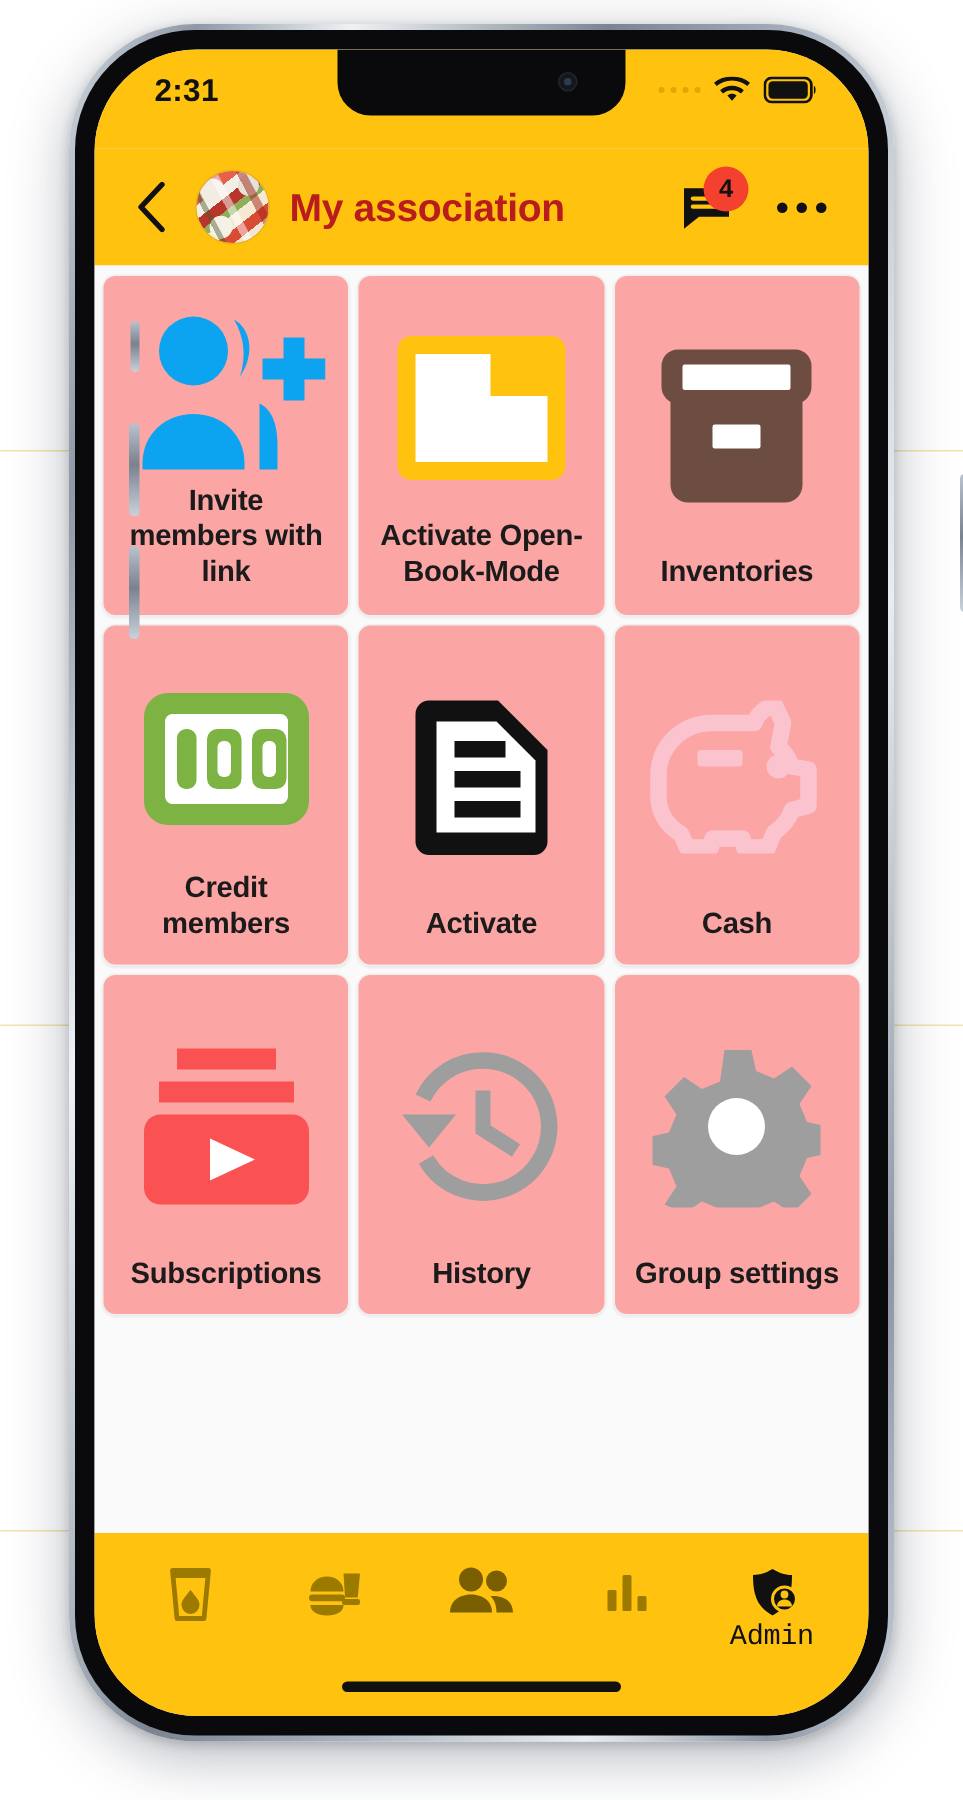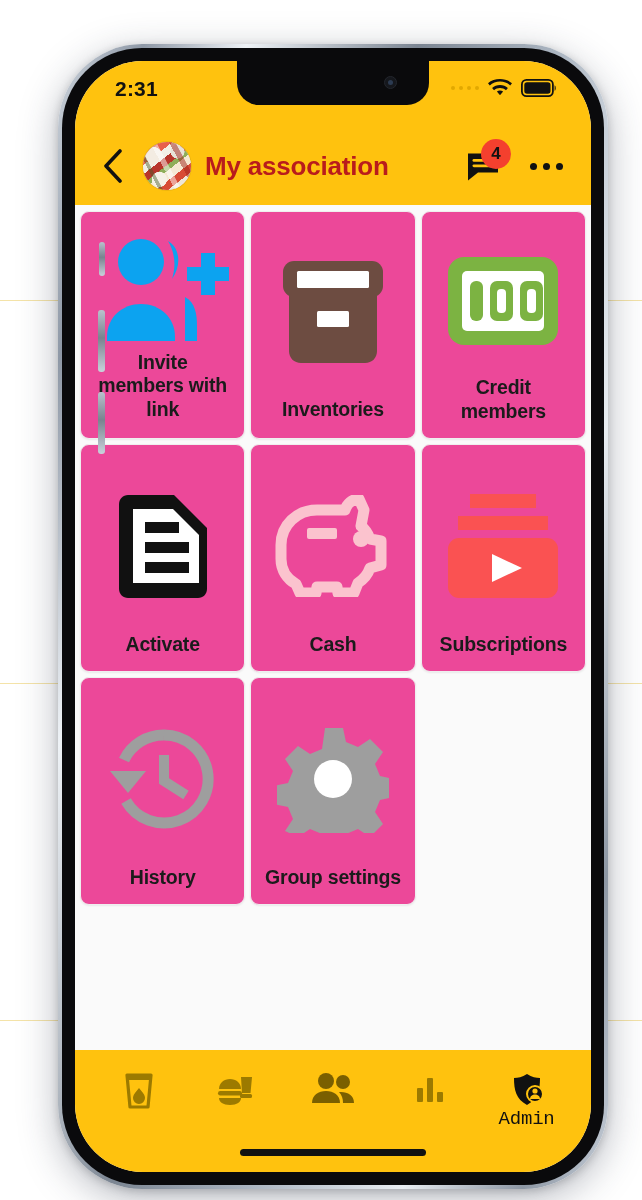--- a/index.html
+++ b/index.html
@@ -12,28 +12,27 @@
   .stage{ position:relative; width:642px; height:1200px; background:#fff; }
 
   
   .guide{ position:absolute; background:#f4e3a8; height:1px; left:0; right:0; z-index:0; }
   .guide.g1{ top:300px; }
   .guide.g2{ top:683px; }
   .guide.g3{ top:1020px; }
 
   
   .phone{
-    position:absolute; left:46px; top:44px;
+    position:absolute; left:46px; top:16px;
     width:550px; height:1145px;
     border-radius:84px;
     background:linear-gradient(105deg,#cfd6de 0%,#8e98a6 10%,#eef2f6 22%,#7b8592 42%,#aab4c0 58%,#e8edf2 76%,#8d97a4 90%,#c6ced8 100%);
     padding:4px;
     box-shadow:0 10px 38px rgba(40,50,70,.34), 0 2px 8px rgba(0,0,0,.18);
     z-index:2;
-    margin-left:12px;
   }
   .phone-inner{
     width:100%; height:100%;
     border-radius:80px;
     background:#0a0a0c;
     padding:13px;
   }
   .screen{
     position:relative;
     width:100%; height:100%;
@@ -102,21 +101,21 @@
     color:#111; font-size:17px; font-weight:700;
     display:flex; align-items:center; justify-content:center; padding:0 6px;
   }
   .kebab{ display:flex; gap:6px; align-items:center; margin-left:8px; cursor:pointer; padding:10px 2px; }
   .kebab i{ width:7px; height:7px; border-radius:50%; background:#111; display:block; }
 
   
   .content{ background:#FAFAFA; height:calc(100% - 66px - 78px - 122px); padding:6px 5px 0; }
   .grid{ display:grid; grid-template-columns:repeat(3,1fr); gap:5px; }
   .tile{
-    background:#ec4899; border-radius:9px; border:1px solid #efefef;
+    background:#fca5a5; border-radius:9px; border:1px solid #efefef;
     box-shadow:0 1px 2px rgba(0,0,0,.07);
     height:228px;
     display:flex; flex-direction:column; align-items:center;
     padding:14px 8px 12px; cursor:pointer;
   }
   .tile .ico{ flex:1; display:flex; align-items:center; justify-content:center; width:100%; }
   .tile .ico svg{ display:block; }
   .tile .lbl{
     font-size:19.5px; font-weight:700; color:#1b1b1b; text-align:center;
     line-height:1.22; letter-spacing:-.2px; padding-bottom:2px;
@@ -221,20 +220,30 @@
                   <path d="M71 9c11 6 14.5 23 4 38 4.5-14 2.5-27-4-38z" fill="#0CA3F0"></path>
                   <path d="M88 65c10 5 12 17 12 29v15H88V65z" fill="#0CA3F0"></path>
                   <path d="M104 21h14v14h14v14h-14v14h-14V49H90V35h14V21z" fill="#0CA3F0"></path>
                 </svg>
               </div>
               <div class="lbl" style="white-space:pre-line">Invite
 members with
 link</div>
             </div>
 
+            <div class="tile r1">
+              <div class="ico">
+                <svg width="124" height="108" viewBox="0 0 124 108">
+                  <path d="M6 16c0-6 4-10 10-10h92c6 0 10 4 10 10v76c0 6-4 10-10 10H16c-6 0-10-4-10-10V16z" fill="#FFC20E"></path>
+                  <path d="M18 18h50v28h38v44H18V18z" fill="#fff"></path>
+                </svg>
+              </div>
+              <div class="lbl" style="white-space:pre-line">Activate Open-
+Book-Mode</div>
+            </div>
 
             <div class="tile r1">
               <div class="ico">
                 <svg width="112" height="110" viewBox="0 0 112 110">
                   <rect x="6" y="4" width="100" height="36" rx="11" fill="#6D4C41"></rect>
                   <rect x="20" y="14" width="72" height="17" rx="1.5" fill="#fff"></rect>
                   <path d="M12 34h88v60c0 7-5 12-12 12H24c-7 0-12-5-12-12V34z" fill="#6D4C41"></path>
                   <rect x="40" y="54" width="32" height="16" rx="1.5" fill="#fff"></rect>
                 </svg>
               </div>

